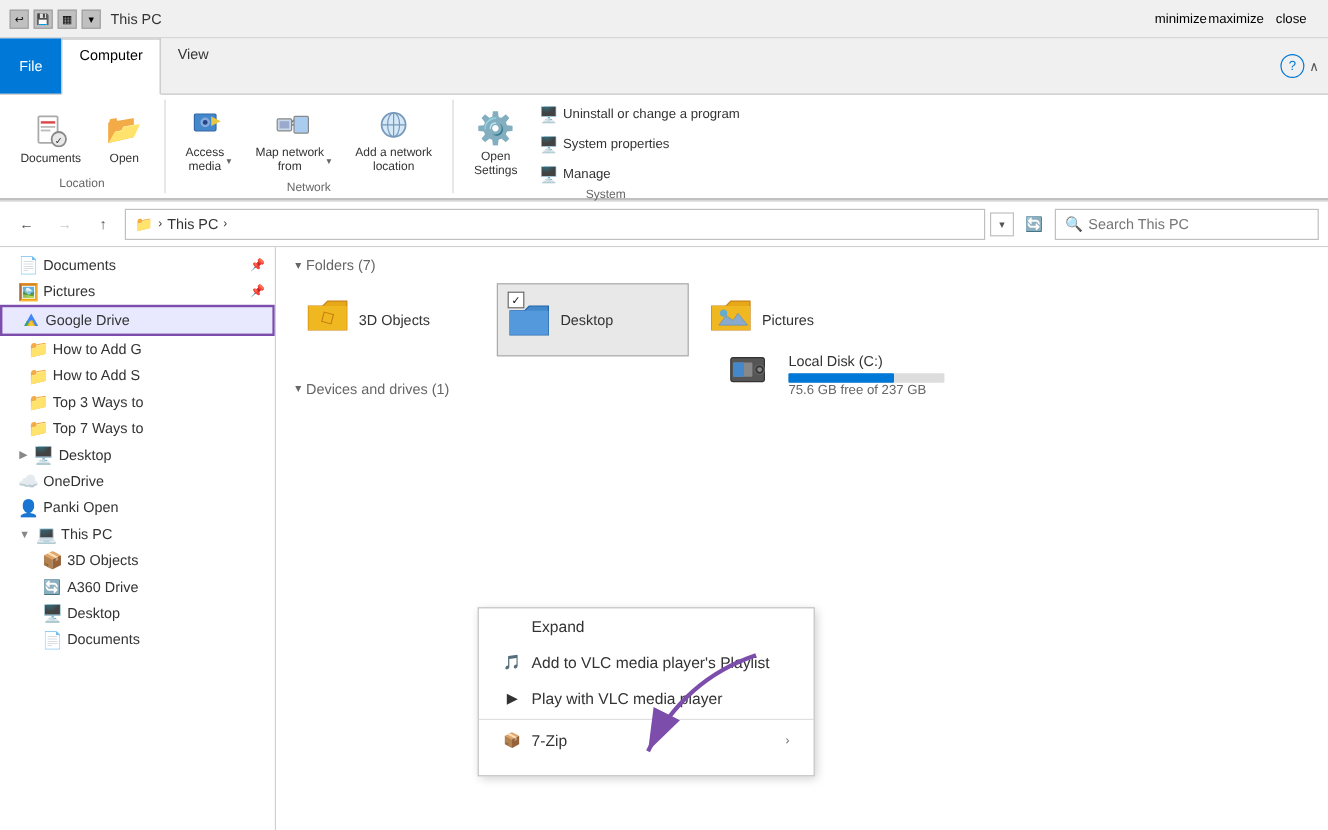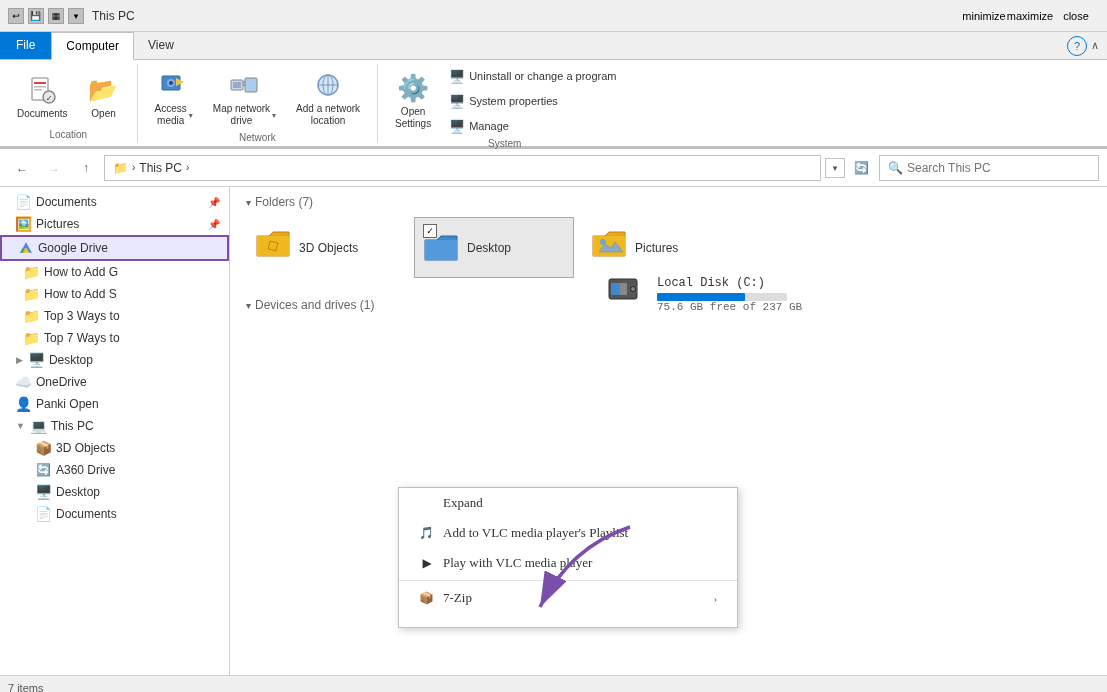--- a/index.html
+++ b/index.html
@@ -29,21 +29,21 @@
       cursor: pointer;
       color: #333;
     }
     .ribbon-tab.active {
       background: white;
       border: 1px solid #c0c0c0;
       border-bottom: 1px solid white;
       margin-bottom: -1px;
       color: #000;
     }
-    .ribbon-tab.file { background: #0078d7; color: white; padding: 6px 16px; text-align: center; }
+    .ribbon-tab.file { background: #0078d7; color: white; padding: 16px 16px; text-align: center; }
 
     .ribbon-content {
       background: white;
       border-bottom: 2px solid #c0c0c0;
       display: flex;
       align-items: stretch;
       padding: 4px 0;
       height: 88px;
     }
 
@@ -189,24 +189,23 @@
     }
 
     
     .context-menu {
       position: absolute;
       left: 168px;
       top: 300px;
       background: white;
       border: 1px solid #c0c0c0;
       box-shadow: 2px 2px 8px rgba(0,0,0,0.2);
-      width: 340px;
+      width: 281px;
       z-index: 100;
       font-size: 13px;
-      font-family: Liberation Serif, serif;
     }
     .ctx-item {
       padding: 7px 20px;
       cursor: pointer;
       display: flex; align-items: center; gap: 8px;
       color: #333;
     }
     .ctx-item.has-sub { justify-content: space-between; }
     .ctx-item-left { display: flex; align-items: center; gap: 8px; }
     .ctx-sep { height: 1px; background: #e0e0e0; margin: 2px 0; }
@@ -301,21 +300,21 @@
             <svg width="30" height="30" viewBox="0 0 30 30">
                 <rect x="2" y="10" width="12" height="10" rx="1" fill="#c8d8e8" stroke="#888" stroke-width="1"></rect>
                 <rect x="4" y="12" width="8" height="6" fill="#99aacc"></rect>
                 <rect x="16" y="8" width="12" height="14" rx="1" fill="#aaccee" stroke="#888" stroke-width="1"></rect>
                 <path d="M14 15 L16 15" stroke="#888" stroke-width="1.5"></path>
                 <path d="M14 13 L16 11" stroke="#888" stroke-width="1.5"></path>
               </svg>
           </div>
           <div style="display:flex;align-items:center;gap:2px;">
             <div class="ribbon-btn-label" style="white-space:pre-line;">Map network
-drive</div>
+from</div>
             <div style="font-size:8px;color:#666;">▾</div>
           </div>
         </div>
         <div class="ribbon-btn">
           <div class="ribbon-btn-icon">
             <svg width="30" height="30" viewBox="0 0 30 30">
                 <circle cx="15" cy="15" r="10" fill="#d4e8f8" stroke="#7799bb" stroke-width="1.5"></circle>
                 <ellipse cx="15" cy="15" rx="5" ry="10" fill="none" stroke="#7799bb" stroke-width="1"></ellipse>
                 <line x1="5" y1="15" x2="25" y2="15" stroke="#7799bb" stroke-width="1"></line>
                 <line x1="15" y1="5" x2="15" y2="25" stroke="#7799bb" stroke-width="1"></line>
@@ -509,21 +508,21 @@
         </div>
         <div class="folder-label">Pictures</div>
       </div>
     </div>
 
     <div class="devices-section">
       <div class="section-header">
         <span class="section-chevron">▾</span>
         <span>Devices and drives (1)</span>
       </div>
-      <div class="device-item" style="max-width:300px; margin-left: 350px; margin-top: -60px; font-family: Liberation Mono, monospace;">
+      <div class="device-item" style="max-width:300px; margin-left: 350px; margin-top: -60px;">
         <div class="device-icon">
           <svg width="40" height="40" viewBox="0 0 40 40">
             <rect x="4" y="10" width="28" height="20" rx="2" fill="#555" stroke="#333" stroke-width="1"></rect>
             <rect x="6" y="14" width="16" height="12" rx="1" fill="#888"></rect>
             <rect x="6" y="14" width="9" height="12" fill="#4488cc"></rect>
             <circle cx="28" cy="20" r="4" fill="#333" stroke="#666" stroke-width="1"></circle>
             <circle cx="28" cy="20" r="2" fill="#888"></circle>
           </svg>
         </div>
         <div class="device-info">

